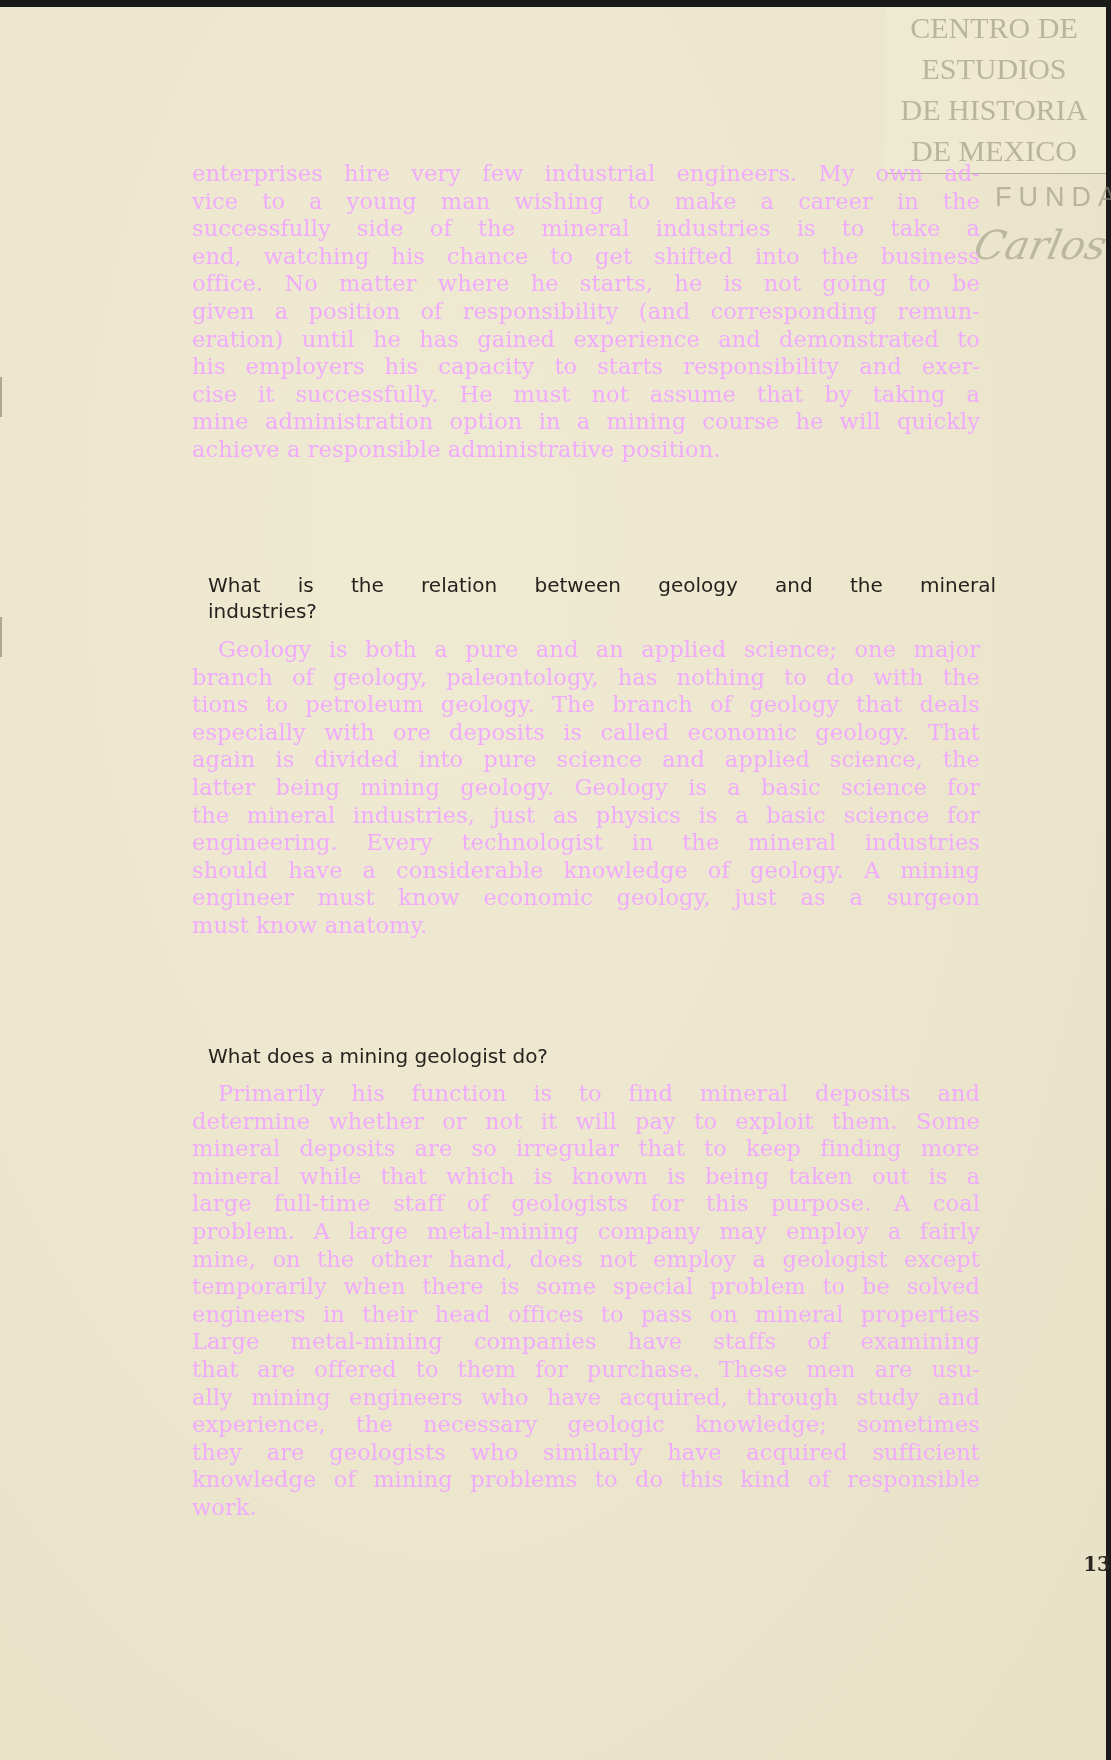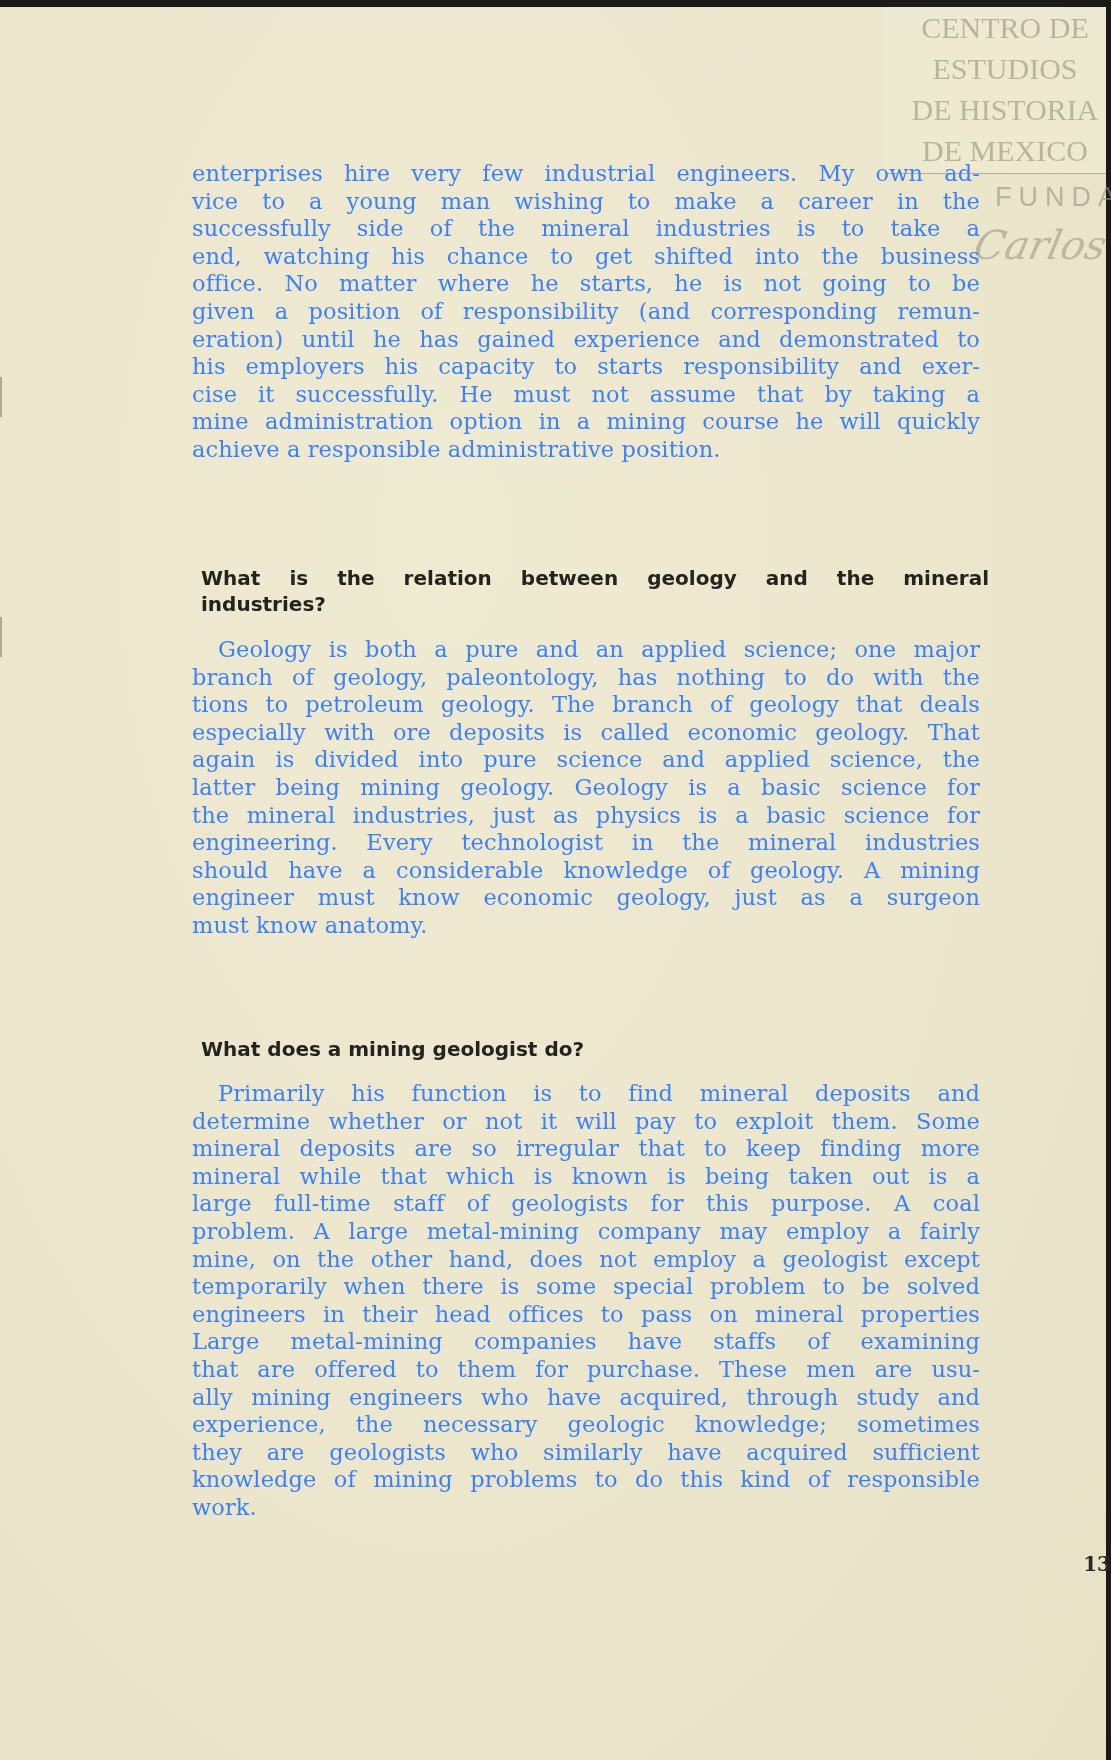--- a/index.html
+++ b/index.html
@@ -20,21 +20,21 @@
       width: 1106px;
       height: 1753px;
       background: #ebe6cd;
       background-image: radial-gradient(ellipse at 40% 30%, #efead2 0%, #ebe6cc 55%, #e7e1c6 100%);
     }
     .text-col {
       position: absolute;
       left: 192px;
       width: 788px;
       font-family: "DejaVu Serif", serif;
-      color: #3b82f6;
+      color: #f0abfc;
     }
     .para {
       font-size: 22.5px;
       line-height: 27.6px;
       text-align: justify;
       margin: 0;
       letter-spacing: 0.1px;
     }
     .para .line {
       display: block;
@@ -43,25 +43,25 @@
       white-space: nowrap;
     }
     .para .line.last {
       text-align-last: left;
     }
     .heading {
       position: absolute;
       left: 192px;
       width: 788px;
       font-family: "DejaVu Sans", sans-serif;
-      font-weight: bold;
+      font-weight: normal;
       font-size: 20px;
       line-height: 26px;
       color: #26231f;
-      margin: 9px;
+      margin: 16px;
     }
     .heading .line {
       display: block;
       white-space: nowrap;
     }
     .heading .line.just {
       text-align: justify;
       text-align-last: justify;
     }
     .indent {
@@ -83,21 +83,21 @@
       position: absolute;
       left: 885px;
       top: 7px;
       width: 221px;
       height: 166px;
       background: rgba(240, 236, 214, 0.55);
       border-bottom: 1px solid rgba(120, 116, 100, 0.5);
     }
     .wm-lines {
       position: absolute;
-      right: 1px;
+      right: 12px;
       top: 0;
       text-align: center;
       font-family: "Liberation Serif", serif;
       font-size: 30px;
       line-height: 41px;
       color: rgba(150, 145, 125, 0.6);
       width: 200px;
     }
     .wm-lines span { display: block; white-space: nowrap; }
     .wm-fund {

